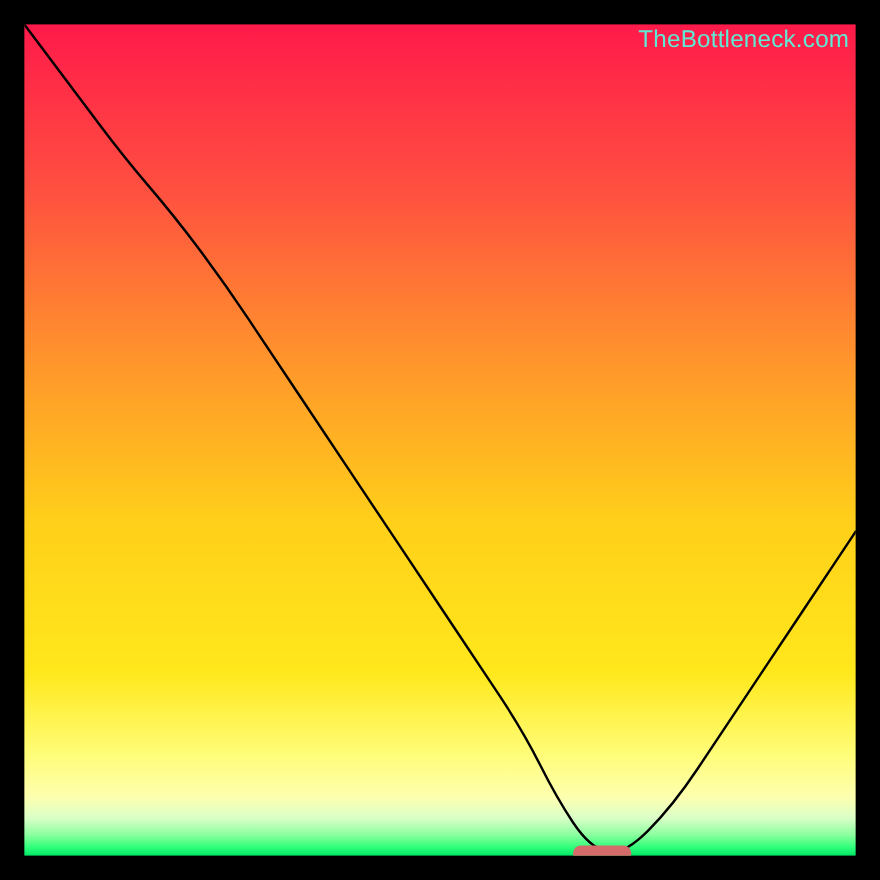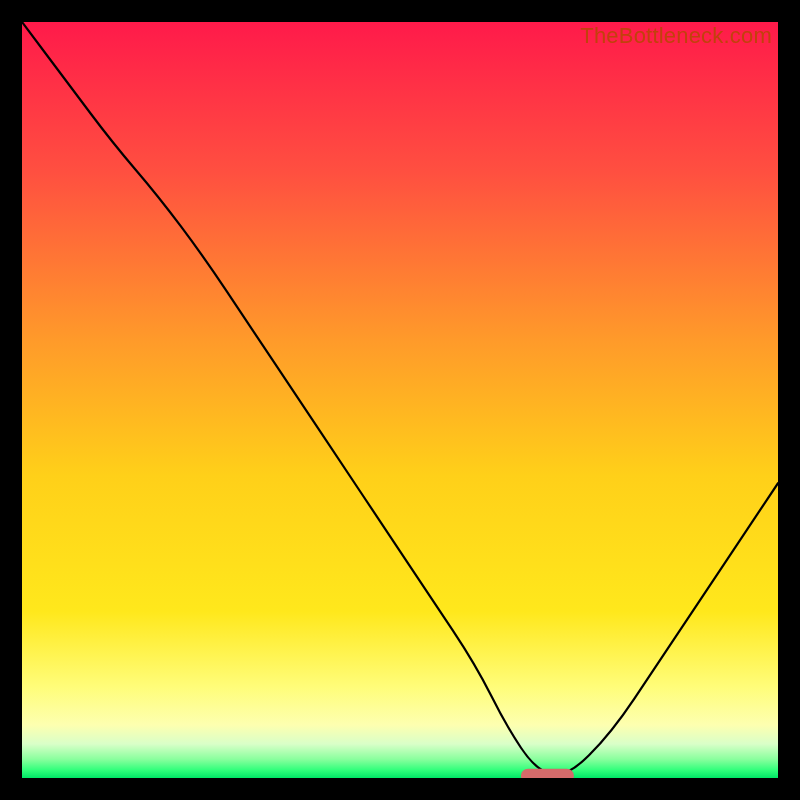--- a/index.html
+++ b/index.html
@@ -17,21 +17,21 @@
     width: 756px;
     height: 756px;
     background: #000;
   }
   .watermark {
     position: absolute;
     top: 1px;
     right: 6px;
     font-family: Arial, Helvetica, sans-serif;
     font-size: 22px;
-    color: #c2410c;
+    color: #5eead4;
     font-weight: 500;
     letter-spacing: 0.2px;
     z-index: 10;
   }
   svg.plot {
     position: absolute;
     left: 0;
     top: 0;
     width: 756px;
     height: 756px;

